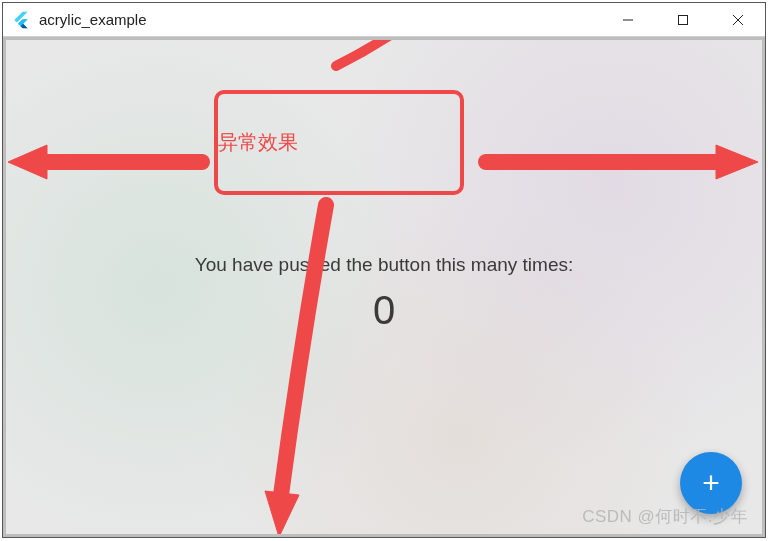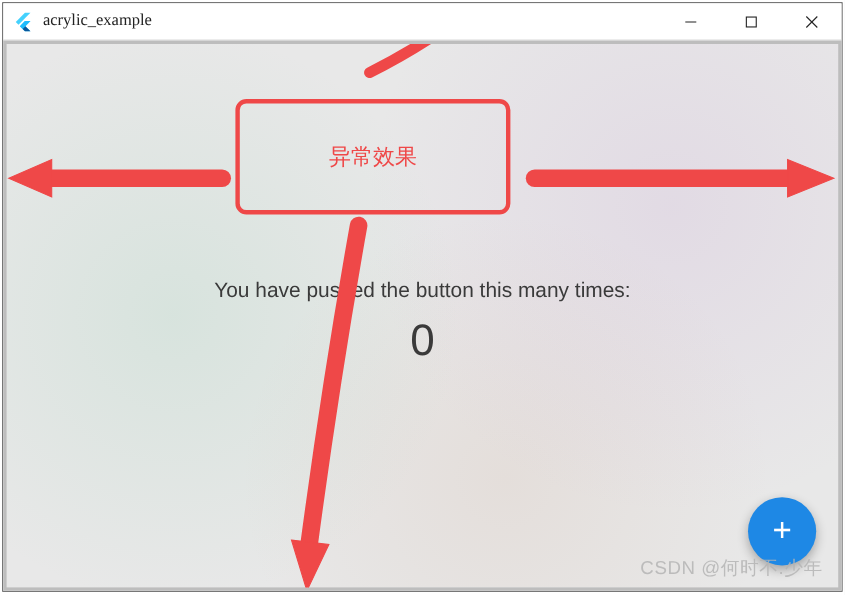--- a/index.html
+++ b/index.html
@@ -29,21 +29,20 @@
     .app-icon {
       width: 20px;
       height: 20px;
       margin-left: 8px;
       margin-right: 8px;
     }
     .title-text {
       font-size: 15px;
       color: #222;
       flex: 1;
-      font-family: Liberation Serif, serif;
     }
     .win-controls {
       display: flex;
       height: 100%;
     }
     .win-btn {
       width: 55px;
       height: 100%;
       display: flex;
       align-items: center;
@@ -64,21 +63,21 @@
     .annotation-box {
       position: absolute;
       left: 208px;
       top: 50px;
       width: 250px;
       height: 105px;
       border: 4px solid #ef4848;
       border-radius: 10px;
       display: flex;
       align-items: center;
-      justify-content: center;
+      justify-content: flex-start;
     }
     .annotation-label {
       color: #ef4848;
       font-size: 20px;
       font-weight: 500;
     }
     .body-text {
       position: absolute;
       top: 214px;
       left: 0; right: 0;

